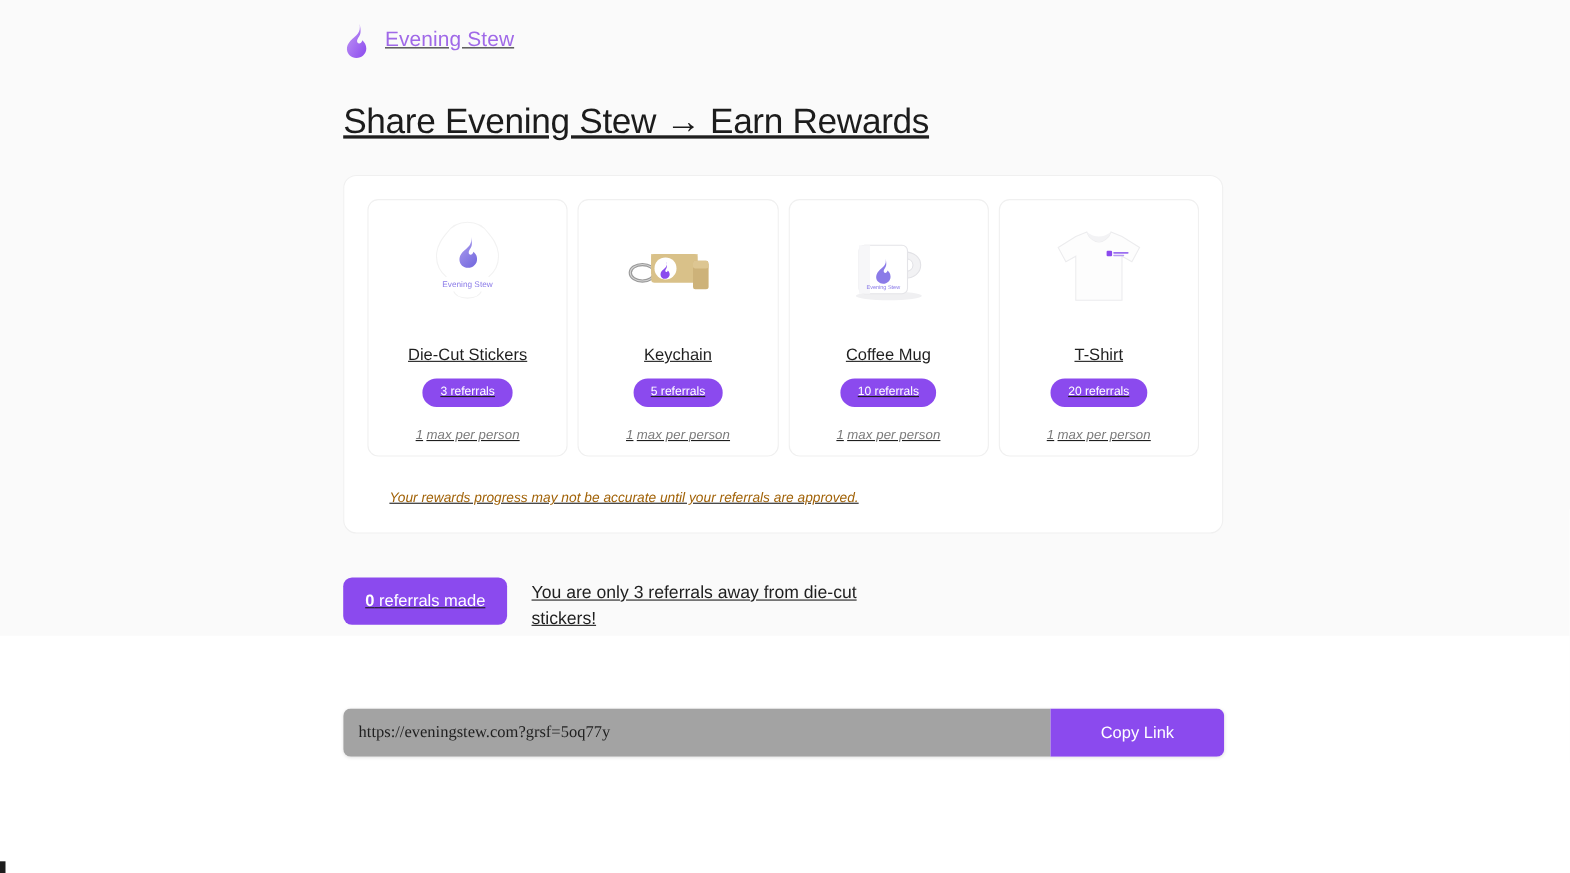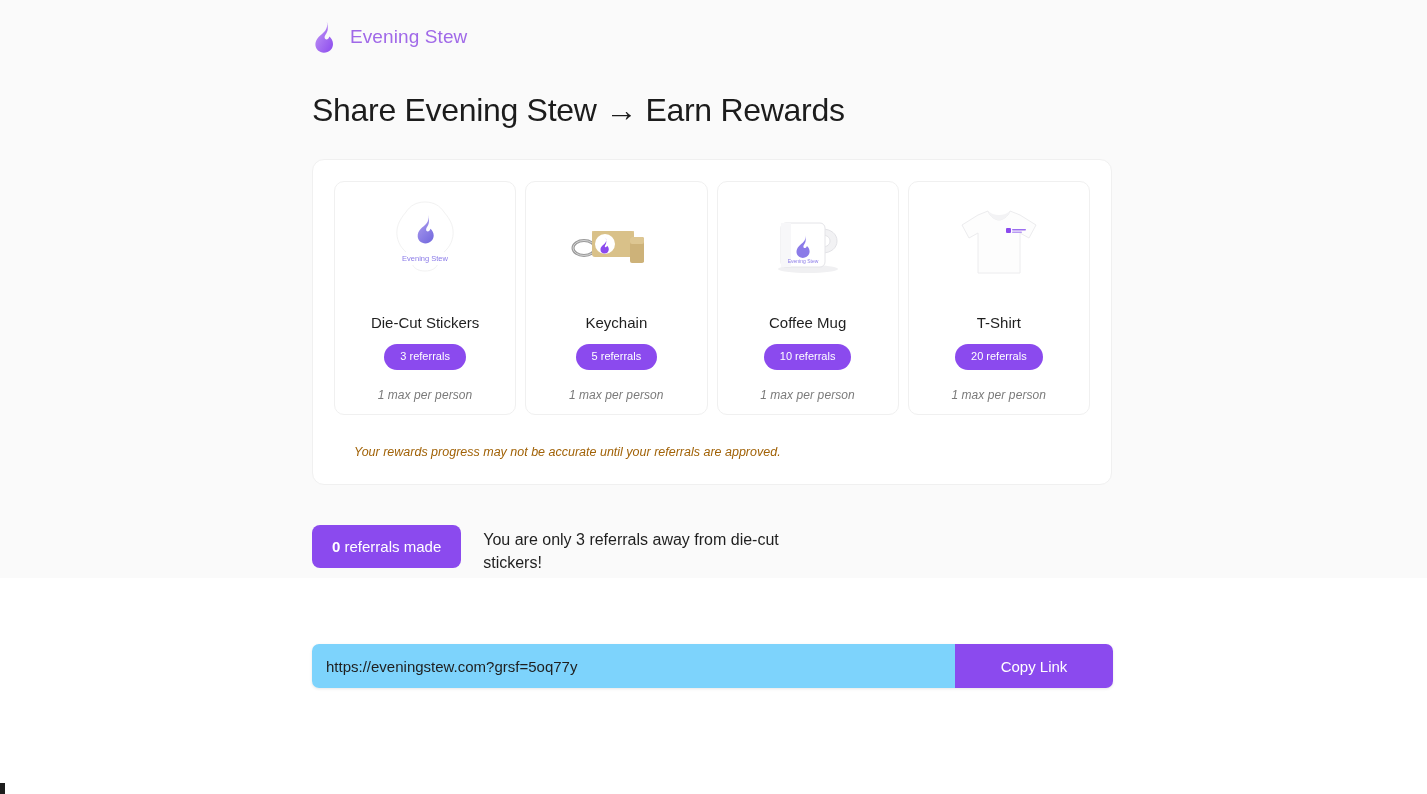--- a/index.html
+++ b/index.html
@@ -16,20 +16,21 @@
     color: #1f1f1f;
     -webkit-font-smoothing: antialiased;
   }
 
   
   .rewards-section {
     background: #fafafa;
     height: 578px;
     width: 100%;
     padding-top: 14px;
+    text-decoration: underline;
   }
 
   .wrap {
     width: 800px;
     margin-left: 312px;
   }
 
   
   .brand {
     display: flex;
@@ -180,25 +181,25 @@
     height: 44px;
     border-radius: 7px;
     box-shadow: 0 1px 3px rgba(0,0,0,.10);
     overflow: hidden;
     background: #fff;
   }
   .link-input {
     flex: 1 1 auto;
     border: none;
     outline: none;
-    font-family: Liberation Sans, sans-serif;
+    font-family: Liberation Serif, serif;
     font-size: 15px;
     color: #1f1f1f;
     padding: 0 14px;
-    background: #7dd3fc;
+    background: #a3a3a3;
   }
   .copy-btn {
     width: 158px;
     flex: none;
     border: none;
     background: #8b4aee;
     color: #ffffff;
     font-family: Liberation Sans, sans-serif;
     font-size: 15px;
     cursor: pointer;

